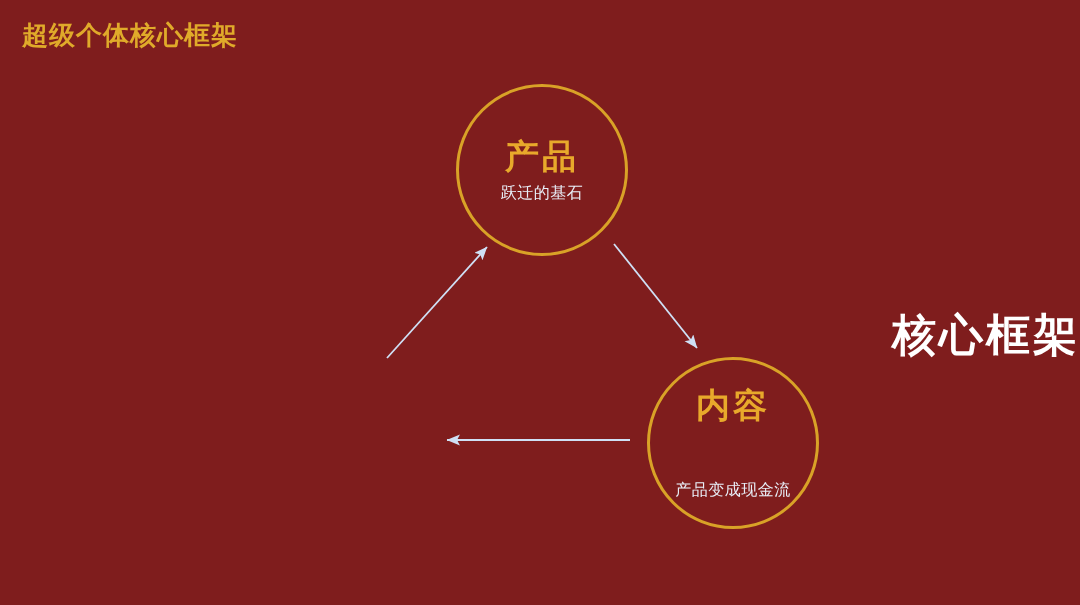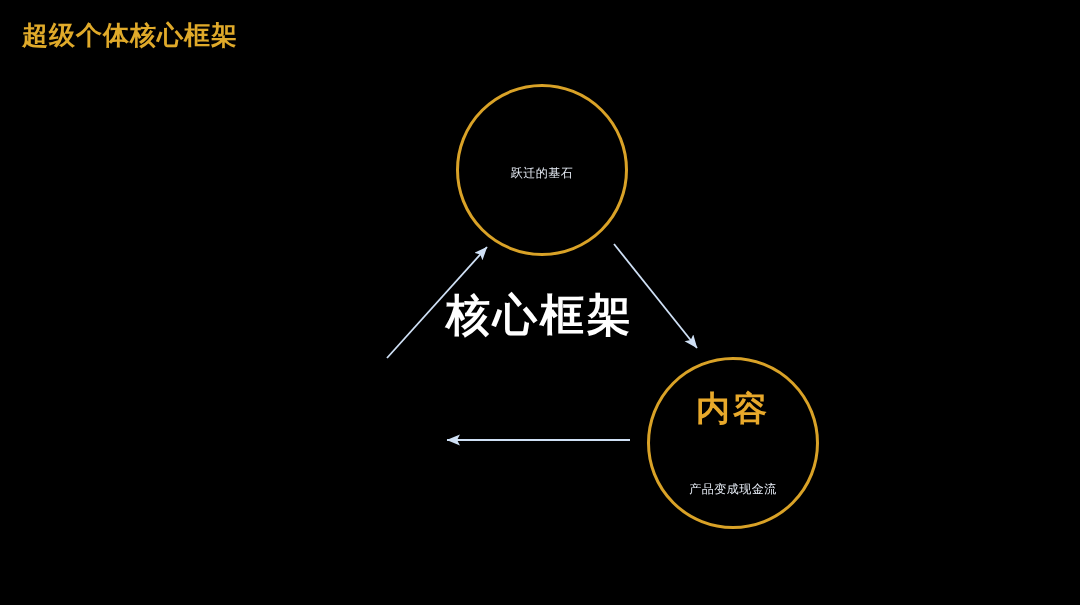--- a/index.html
+++ b/index.html
@@ -7,21 +7,21 @@
     padding: 0;
     background: #022c5e;
   }
   body {
     font-family: "Liberation Sans", "DejaVu Sans", sans-serif;
   }
   #slide {
     position: relative;
     width: 1080px;
     height: 605px;
-    background: #000000;
+    background: #7f1d1d;
     overflow: hidden;
   }
   #slide-title {
     position: absolute;
     left: 22px;
     top: 18px;
     font-size: 26px;
     font-weight: bold;
     letter-spacing: 1px;
     color: #e0aa2a;
@@ -46,21 +46,21 @@
   }
   .node-title {
     font-size: 34px;
     font-weight: bold;
     color: #e8a92b;
     letter-spacing: 3px;
     line-height: 1.1;
   }
   .node-subtitle {
     margin-top: 7px;
-    font-size: 12px;
+    font-size: 16px;
     color: #e8eef7;
     letter-spacing: 0.5px;
     line-height: 1.2;
     white-space: nowrap;
   }
   #node-product {
     left: 456px;
     top: 84px;
     width: 172px;
     height: 172px;
@@ -74,23 +74,23 @@
   #node-content {
     left: 647px;
     top: 357px;
     width: 172px;
     height: 172px;
     gap: 48px;
   }
   #center-label {
     position: absolute;
     left: 0;
-    top: 286px;
+    top: 306px;
     width: 1080px;
-    text-align: center;
+    text-align: right;
     font-size: 44px;
     font-weight: bold;
     color: #ffffff;
     letter-spacing: 3px;
     white-space: nowrap;
   }
 </style>
 </head>
 <body>
 
@@ -103,20 +103,21 @@
       <marker id="arrowhead" markerWidth="9" markerHeight="9" refX="7.2" refY="3.1" orient="auto">
         <path d="M0,0 L7.4,3.1 L0,6.2 L1.6,3.1 Z" fill="#cfe0f5"></path>
       </marker>
     </defs>
     <line x1="387" y1="358" x2="487" y2="247" stroke="#cfe0f5" stroke-width="1.8" marker-end="url(#arrowhead)"></line>
     <line x1="614" y1="244" x2="697" y2="348" stroke="#cfe0f5" stroke-width="1.8" marker-end="url(#arrowhead)"></line>
     <line x1="630" y1="440" x2="447" y2="440" stroke="#cfe0f5" stroke-width="1.8" marker-end="url(#arrowhead)"></line>
   </svg>
 
   <div class="node" id="node-product">
+    <div class="node-title">产品</div>
     <div class="node-subtitle">跃迁的基石</div>
   </div>
 
   <div class="node" id="node-content">
     <div class="node-title">内容</div>
     <div class="node-subtitle">产品变成现金流</div>
   </div>
 
 
   <div id="center-label">核心框架</div>

